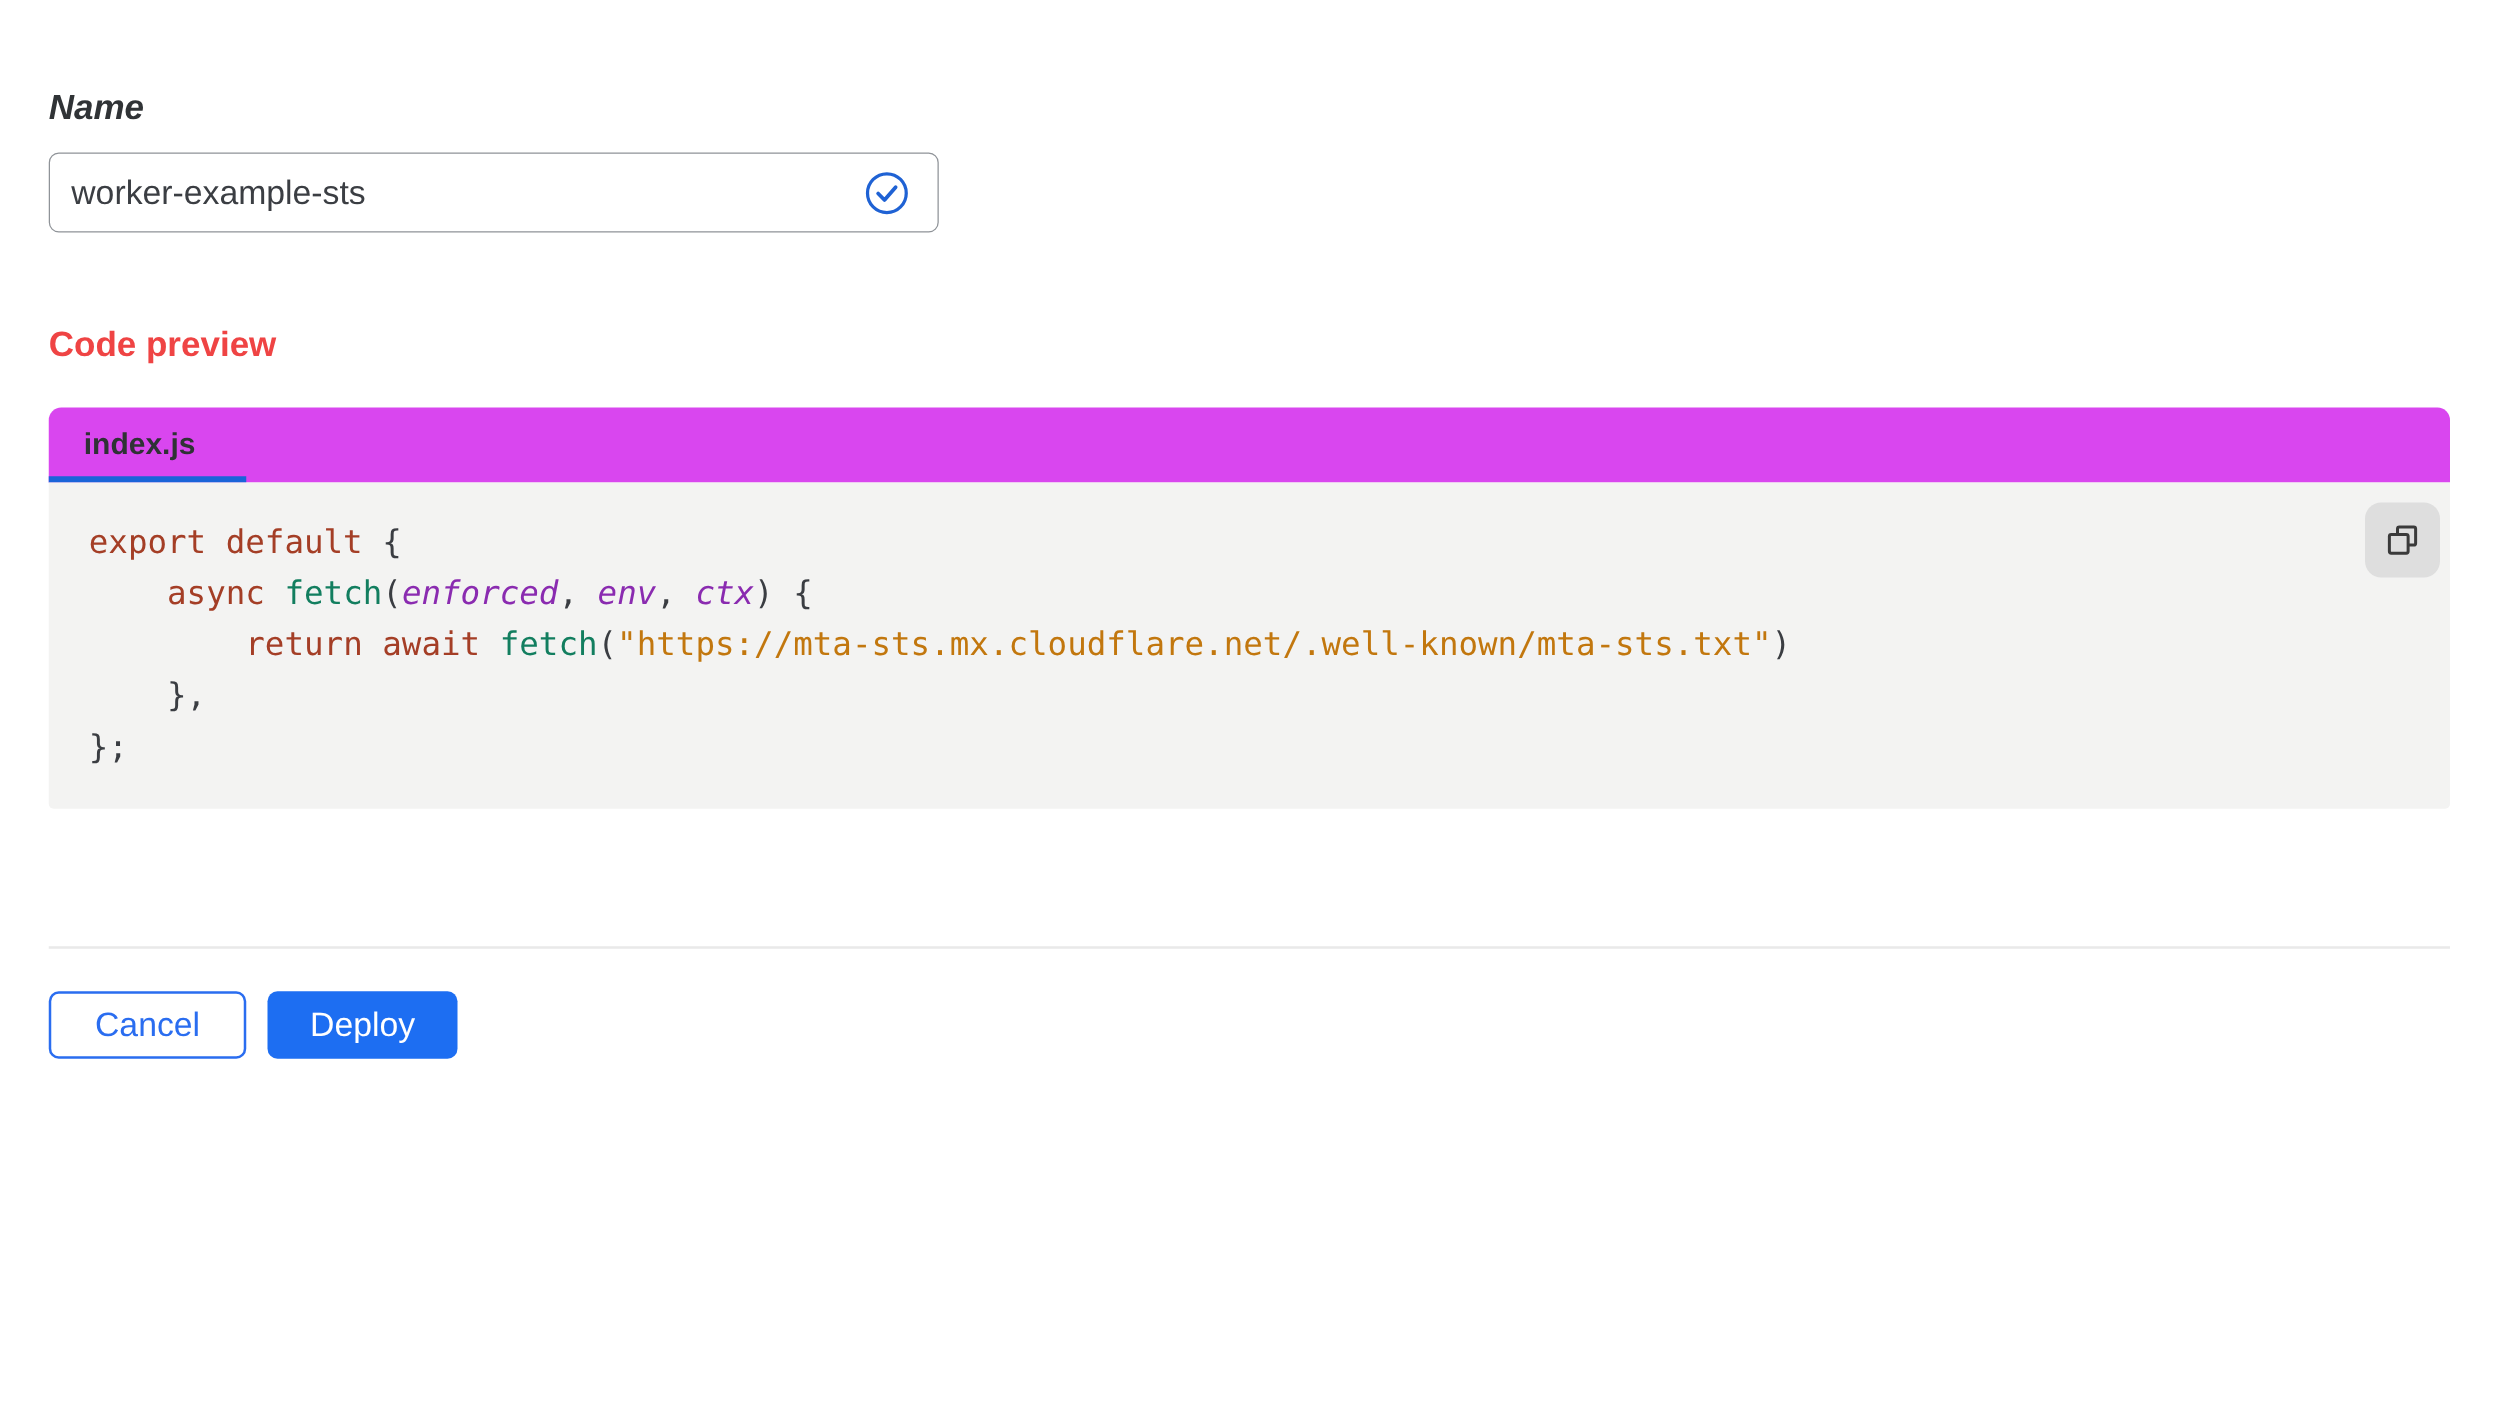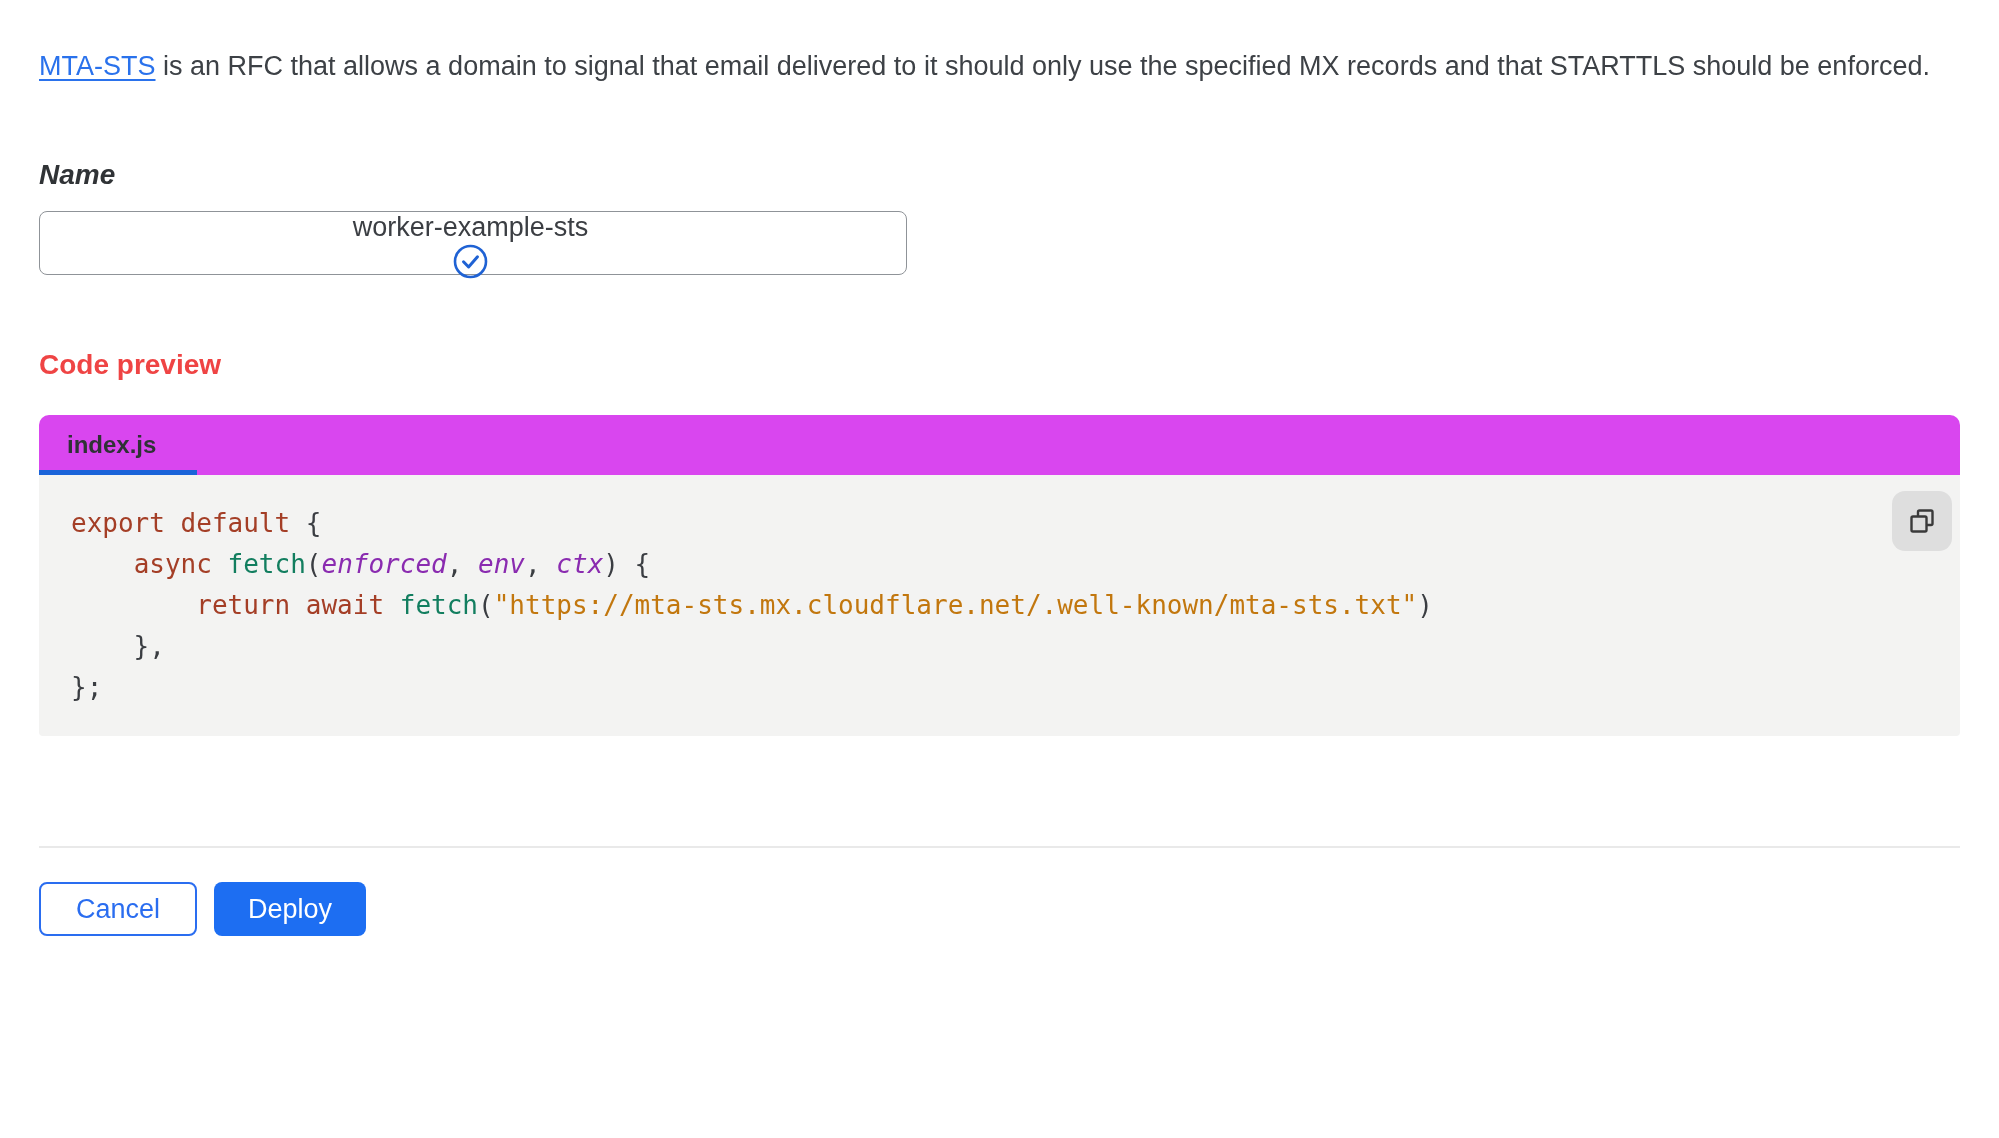--- a/index.html
+++ b/index.html
@@ -27,24 +27,24 @@
     cursor:pointer;
   }
 
   .field-label{
     margin:70px 0 0 0;
     font-size:28px;font-weight:700;color:#303336;font-style:italic;
   }
 
   .name-input{
     margin-top:20px;
-    width:868px;height:64px;box-sizing:border-box;
+    width:712px;height:64px;box-sizing:border-box;
     border:1px solid #8f9398;border-radius:8px;
     display:flex;align-items:center;justify-content:space-between;
-    padding:0 22px 0 17px;background:#fff;flex-direction:column;
+    padding:0 22px 0 17px;background:#fff;
   }
   .name-input .value{font-size:27px;color:#3b3e43;}
 
   .section-label{
     margin:74px 0 0 0;
     font-size:28px;font-weight:700;color:#ef4444;
   }
 
   .code-card{margin-top:34px;}
   .tabbar{
@@ -109,21 +109,20 @@
     background:#1d6ef2;border:none;color:#ffffff;
     padding:0 34px;
   }
 </style>
 </head>
 <body>
 
 <div class="page">
 
 
-  <p class="description"><a>MTA-STS</a><span> is an RFC that allows a domain to signal that email delivered to it should only use the specified MX records and that STARTTLS should be enforced.</span></p>
 
   <p class="field-label">Name</p>
 
   <div class="name-input">
     <span class="value">worker-example-sts</span>
     <span style="display:flex;">
       <svg width="37" height="37" viewBox="0 0 37 37" fill="none">
         <circle cx="18.5" cy="18.5" r="15.5" stroke="#1f62d4" stroke-width="2.6"></circle>
         <path d="M11.5 18.8 L16.6 24 L25.5 13.8" stroke="#1f62d4" stroke-width="3" fill="none" stroke-linecap="round" stroke-linejoin="round"></path>
       </svg>

